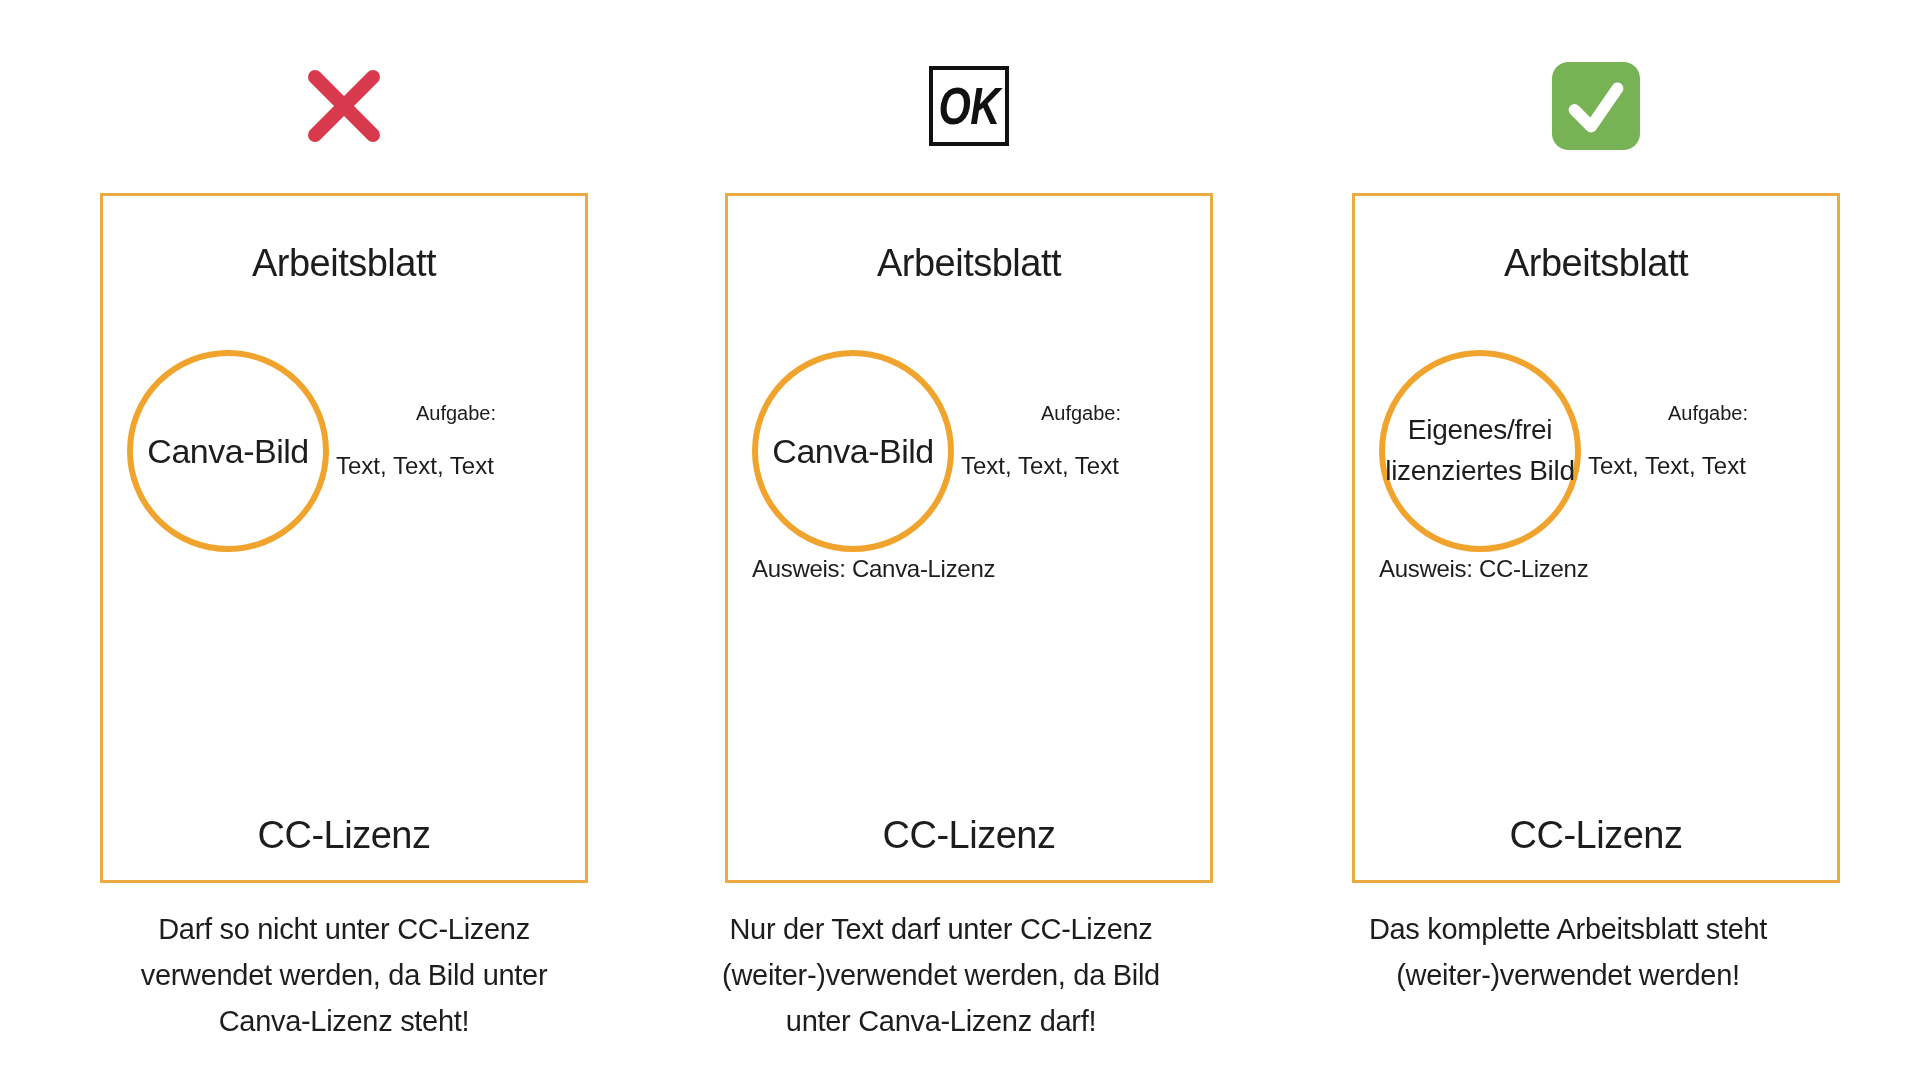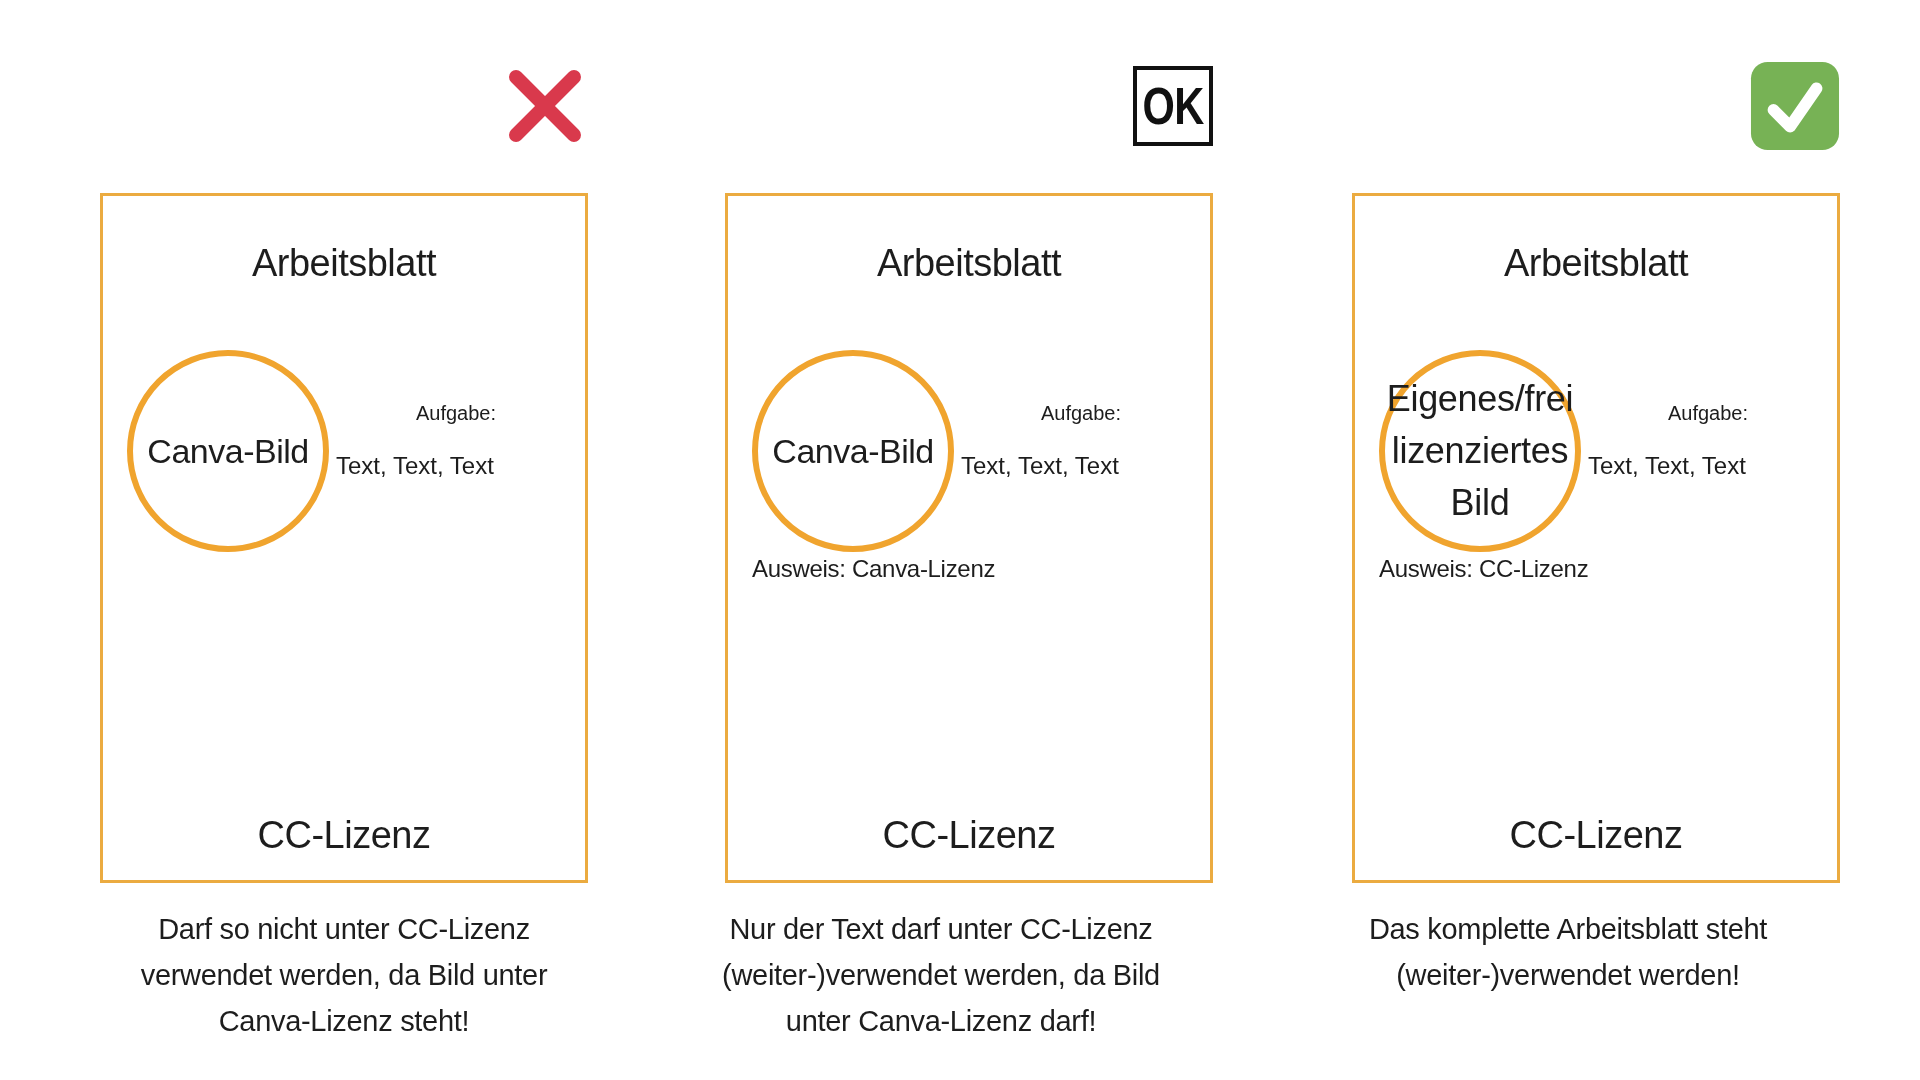--- a/index.html
+++ b/index.html
@@ -12,37 +12,37 @@
     width:1920px;height:1080px;position:relative;background:#ffffff;
     font-family:"Liberation Sans", sans-serif;color:var(--text);
     overflow:hidden;
   }
   .col{position:absolute;top:0;width:488px;height:1080px;}
   .col.c0{left:100px;}
   .col.c1{left:725px;}
   .col.c2{left:1352px;}
 
   .icon-row{position:absolute;top:58px;left:0;right:0;height:96px;
-    display:flex;align-items:center;justify-content:flex-end;}
+    display:flex;align-items:center;justify-content:center;font-style:italic;}
 
   .ok-badge{width:80px;height:80px;border:4px solid #111111;box-sizing:border-box;
     display:flex;align-items:center;justify-content:center;background:#ffffff;}
   .ok-badge span{font-size:52px;font-weight:700;letter-spacing:-1px;
     transform:scaleX(0.8);color:#111111;}
 
   .card{position:absolute;top:193px;left:0;width:488px;height:690px;
     border:3px solid var(--card-border);box-sizing:border-box;background:#ffffff;}
   .card-title{position:absolute;top:46px;left:0;right:0;text-align:center;
     font-size:38px;letter-spacing:-0.5px;}
   .circle{position:absolute;top:154px;left:24px;width:202px;height:202px;
     border:6px solid var(--circle-border);border-radius:50%;box-sizing:border-box;
     display:flex;align-items:center;justify-content:center;}
   .circle .img-label{font-size:34px;letter-spacing:-0.5px;text-align:center;
     white-space:nowrap;}
-  .circle .img-label.small{font-size:36px;letter-spacing:-0.3px;white-space:normal;
+  .circle .img-label.small{font-size:28px;letter-spacing:-0.3px;white-space:normal;
     width:210px;line-height:1.45;}
   .task-h{position:absolute;top:206px;left:233px;width:240px;text-align:center;
     font-size:20px;}
   .task-t{position:absolute;top:256px;left:233px;width:240px;
     font-size:24px;}
   .license-note{position:absolute;top:359px;left:24px;font-size:24px;
     letter-spacing:-0.3px;white-space:nowrap;}
   .card-footer{position:absolute;top:618px;left:0;right:0;text-align:center;
     font-size:38px;letter-spacing:-0.5px;}
 

